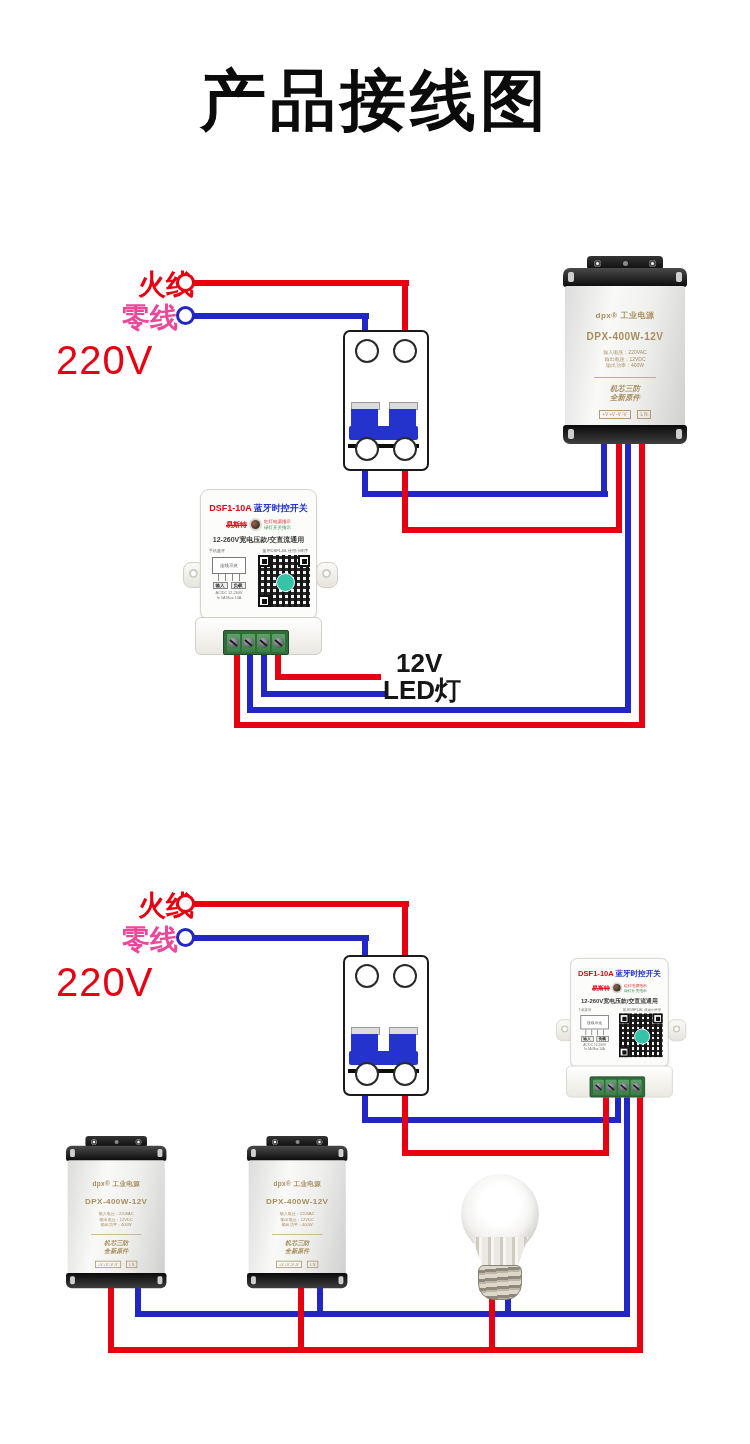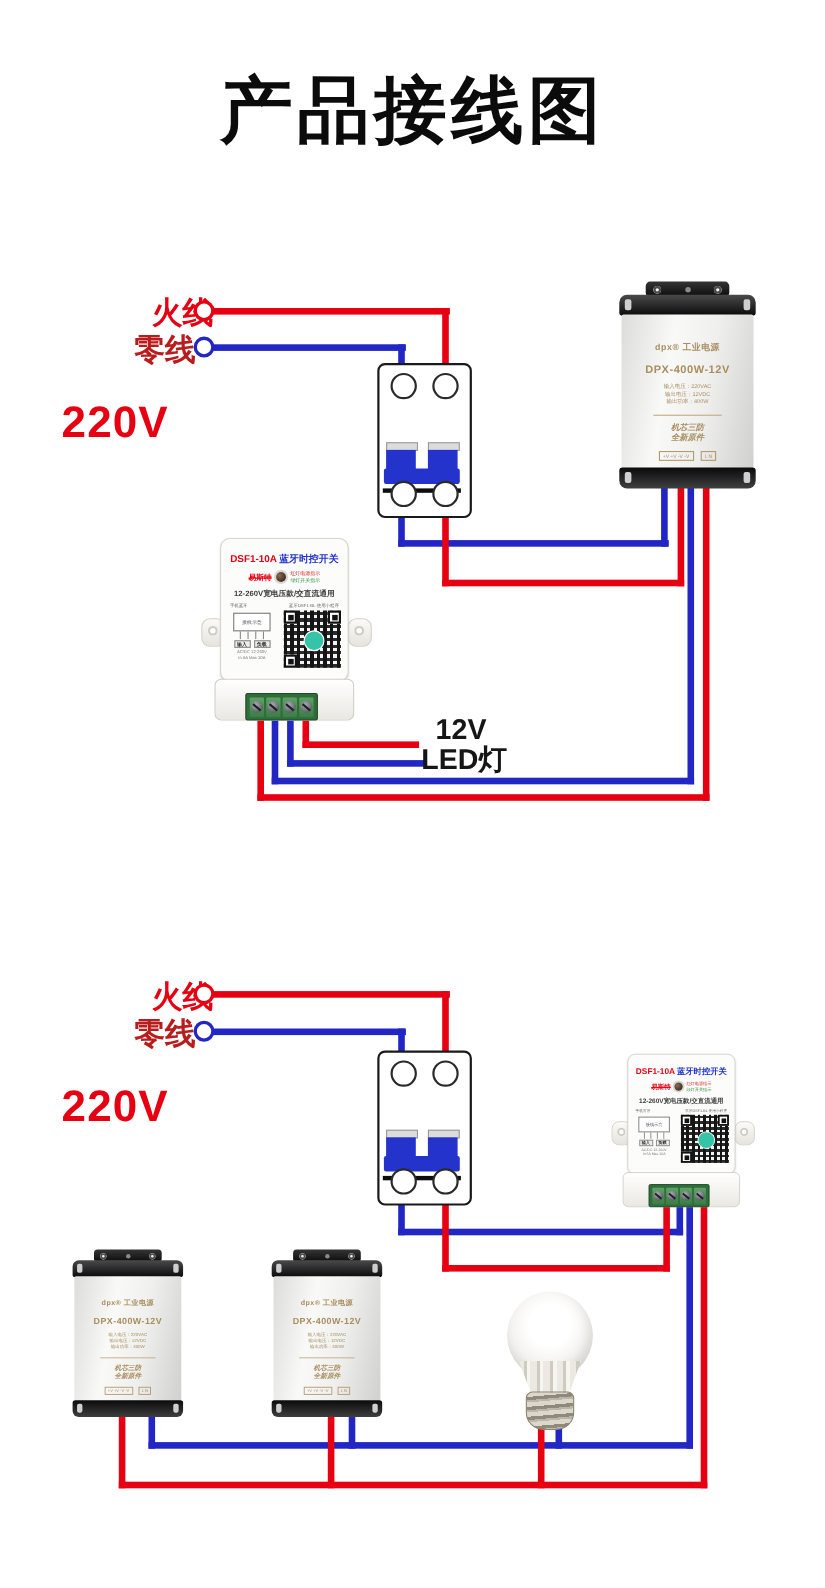--- a/index.html
+++ b/index.html
@@ -19,22 +19,22 @@
   .ring{position:absolute;width:13px;height:13px;border-radius:50%;background:#fff;border:3.5px solid;}
   .ring-r{border-color:var(--live-wire);}
   .ring-b{border-color:var(--neutral-wire);}
   
   .title{position:absolute;left:0;right:0;top:44px;text-align:center;
          font-size:66px;font-weight:900;letter-spacing:4px;color:#0b0b0b;}
   .sec-head{position:absolute;font-size:27px;font-weight:500;color:#141414;letter-spacing:1px;}
   .sec-head b{font-size:32px;font-weight:800;letter-spacing:0;}
   .lbl{position:absolute;font-size:28px;font-weight:600;}
   .lbl-r{color:var(--live-wire);margin-left:16px;}
-  .lbl-b{color:#b91c1c;}
-  .volt{position:absolute;font-size:40px;font-weight:700;color:var(--live-wire);letter-spacing:1px;margin-top:24px;}
+  .lbl-b{color:#ec4899;}
+  .volt{position:absolute;font-size:40px;font-weight:400;color:var(--live-wire);letter-spacing:1px;}
   .load-lbl{position:absolute;font-size:26px;font-weight:700;color:#161616;}
   
   .breaker{position:absolute;width:82px;height:137px;background:#fff;border:2.5px solid #1a1a1a;border-radius:7px;}
   .bk-term{position:absolute;width:20px;height:20px;border-radius:50%;border:2.5px solid #2a2a2a;background:#fff;}
   .bk-tl{left:10px;top:7px}.bk-tr{left:48px;top:7px}.bk-bl{left:10px;top:105px}.bk-br{left:48px;top:105px}
   .bk-cap{position:absolute;width:27px;height:6px;background:#dcdcdc;border:1px solid #9a9a9a;top:70px;}
   .bk-tog{position:absolute;width:27px;height:18px;background:#2433cc;top:77px;}
   .bk-c1,.bk-t1{left:6px}.bk-c2,.bk-t2{left:44px}
   .bk-bar{position:absolute;left:4px;top:94px;width:69px;height:14px;background:#2433cc;border-radius:2px;}
   .bk-line{position:absolute;left:3px;top:112px;width:71px;height:4px;background:#0d0d0d;}

